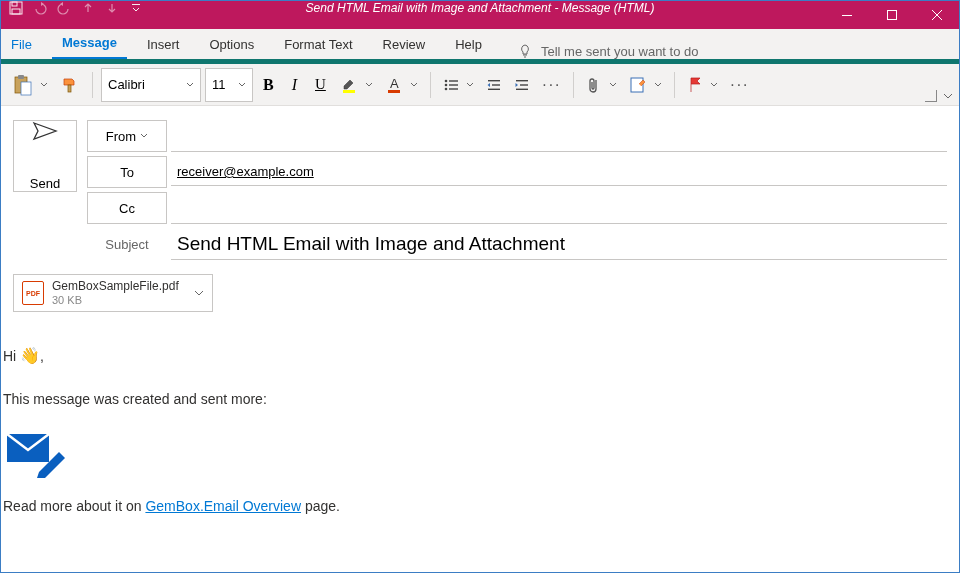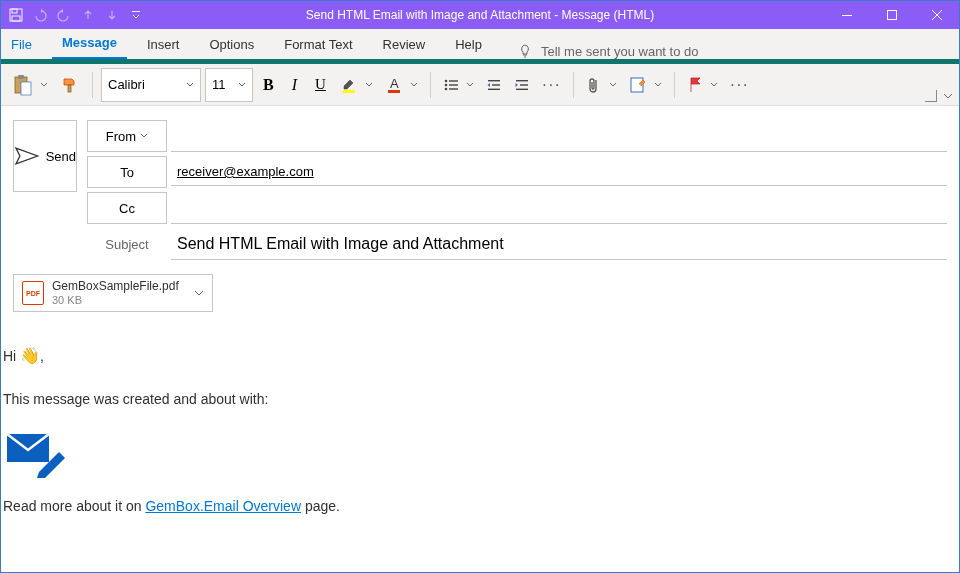--- a/index.html
+++ b/index.html
@@ -1,18 +1,18 @@
 <!DOCTYPE html>
 <html><head>
   <meta charset="utf-8">
   <style>
     * { margin: 0; padding: 0; box-sizing: border-box; font-family: "Segoe UI", Tahoma, sans-serif; }
     body { width: 960px; height: 573px; background: #fff; border: 1px solid #3b7dc4; font-size: 13px; overflow: hidden; }
     
-    .titlebar { height: 28px; background: #8b5cf6; display: flex; align-items: center; color: #fff; position: relative; }
+    .titlebar { height: 28px; background: #be185d; display: flex; align-items: flex-start; color: #fff; position: relative; font-style: italic; }
     .titlebar-left { display: flex; align-items: center; gap: 10px; padding-left: 8px; }
     .titlebar-icon { width: 14px; height: 14px; display: flex; align-items: center; justify-content: center; opacity: 0.9; }
     .titlebar-title { position: absolute; left: 50%; transform: translateX(-50%); font-size: 12px; white-space: nowrap; }
     .titlebar-right { margin-left: auto; display: flex; height: 100%; }
     .win-btn { width: 45px; height: 28px; display: flex; align-items: center; justify-content: center; color: #fff; }
     
     .ribbon-tabs { height: 35px; background: #f3f2f1; display: flex; align-items: flex-end; padding: 0 0; gap: 10px; border-bottom: 5px solid #0f766e; }
     .tab { padding: 7px 10px; font-size: 13px; color: #323130; cursor: pointer; }
     .tab.file { color: #0078d4; }
     .tab.active { color: #0078d4; border-bottom: 2px solid #0078d4; font-weight: 600; }
@@ -22,27 +22,27 @@
     .rbtn { height: 28px; display: flex; align-items: center; padding: 0 4px; cursor: pointer; gap: 2px; }
     .sep { width: 1px; height: 26px; background: #d1cfcd; margin: 0 4px; }
     .combo { height: 26px; border: 1px solid #c8c6c4; background: #fff; display: flex; align-items: center; padding: 16px 6px; font-size: 13px; }
     .combo.font { width: 100px; justify-content: space-between; }
     .combo.size { width: 48px; justify-content: space-between; }
     .caret { margin-left: 5px; }
     .ribbon-right { position: absolute; right: 6px; bottom: 3px; display: flex; align-items: center; gap: 6px; font-size: 10px; color: #888; }
     .expand-corner { width: 12px; height: 12px; border: 1px solid #888; border-left: none; border-top: none; }
     
     .compose { padding: 14px 12px; display: flex; gap: 10px; }
-    .send-btn { width: 64px; height: 72px; border: 1px solid #c8c6c4; display: flex; flex-direction: row; align-items: center; justify-content: space-between; gap: 6px; cursor: pointer; }
+    .send-btn { width: 64px; height: 72px; border: 1px solid #c8c6c4; display: flex; flex-direction: column; align-items: center; justify-content: space-between; gap: 6px; cursor: pointer; }
     
     .hdr-col { flex: 1; display: flex; flex-direction: column; gap: 4px; }
     .hdr-row { display: flex; align-items: center; gap: 4px; height: 32px; }
     .hdr-label-btn { width: 80px; height: 32px; border: 1px solid #c8c6c4; display: flex; align-items: center; justify-content: center; cursor: pointer; font-size: 13px; gap: 4px; }
     .hdr-label-plain { width: 80px; text-align: center; color: #666; font-size: 13px; }
-    .hdr-input { flex: 1; height: 32px; border: none; border-bottom: 1px solid #c8c6c4; padding: 0 6px; font-size: 16px; outline: none; }
+    .hdr-input { flex: 1; height: 32px; border: none; border-bottom: 1px solid #c8c6c4; padding: 0 6px; font-size: 19px; outline: none; }
     .hdr-value { flex: 1; border-bottom: 1px solid #c8c6c4; padding: 6px 6px; font-size: 13px; }
     .recipient { text-decoration: underline; }
     
     .attach-area { padding: 0 12px 10px; }
     .attachment { width: 200px; height: 38px; border: 1px solid #c8c6c4; display: flex; align-items: center; padding: 0 8px; gap: 8px; cursor: pointer; }
     .pdf-icon { width: 22px; height: 24px; background: #fff; border: 1px solid #d83b01; border-radius: 2px; display: flex; align-items: center; justify-content: center; font-size: 7px; font-weight: bold; color: #d83b01; }
     .attach-text { flex: 1; display: flex; flex-direction: column; line-height: 1.2; }
     .attach-name { font-size: 12px; color: #323130; }
     .attach-size { font-size: 11px; color: #888; }
     
@@ -295,20 +295,20 @@
       <span class="attach-size">30 KB</span>
     </div>
     <svg width="10" height="10" viewBox="0 0 10 10">
         <path d="M1 3 L5 7 L9 3" fill="none" stroke="#666" stroke-width="1"></path>
       </svg>
   </div>
 </div>
 
 <div class="msg-body">
   <p><span>Hi </span><span class="wave">👋</span><span>,</span></p>
-  <p>This message was created and about with:</p>
+  <p>This message was created and sent more:</p>
   <svg class="gembox-logo" width="64" height="50" viewBox="0 0 64 50">
     <path d="M4 6 L46 6 L46 34 L4 34 Z" fill="#0a5fbf"></path>
     <path d="M4 6 L25 22 L46 6" fill="none" stroke="#fff" stroke-width="2.5"></path>
     <path d="M36 44 L56 24 L62 30 L42 50 L34 50 Z" fill="#0a5fbf"></path>
   </svg>
   <p><span>Read more about it on </span><a href="#">GemBox.Email Overview</a><span> page.</span></p>
 </div>
 
 </body></html>

